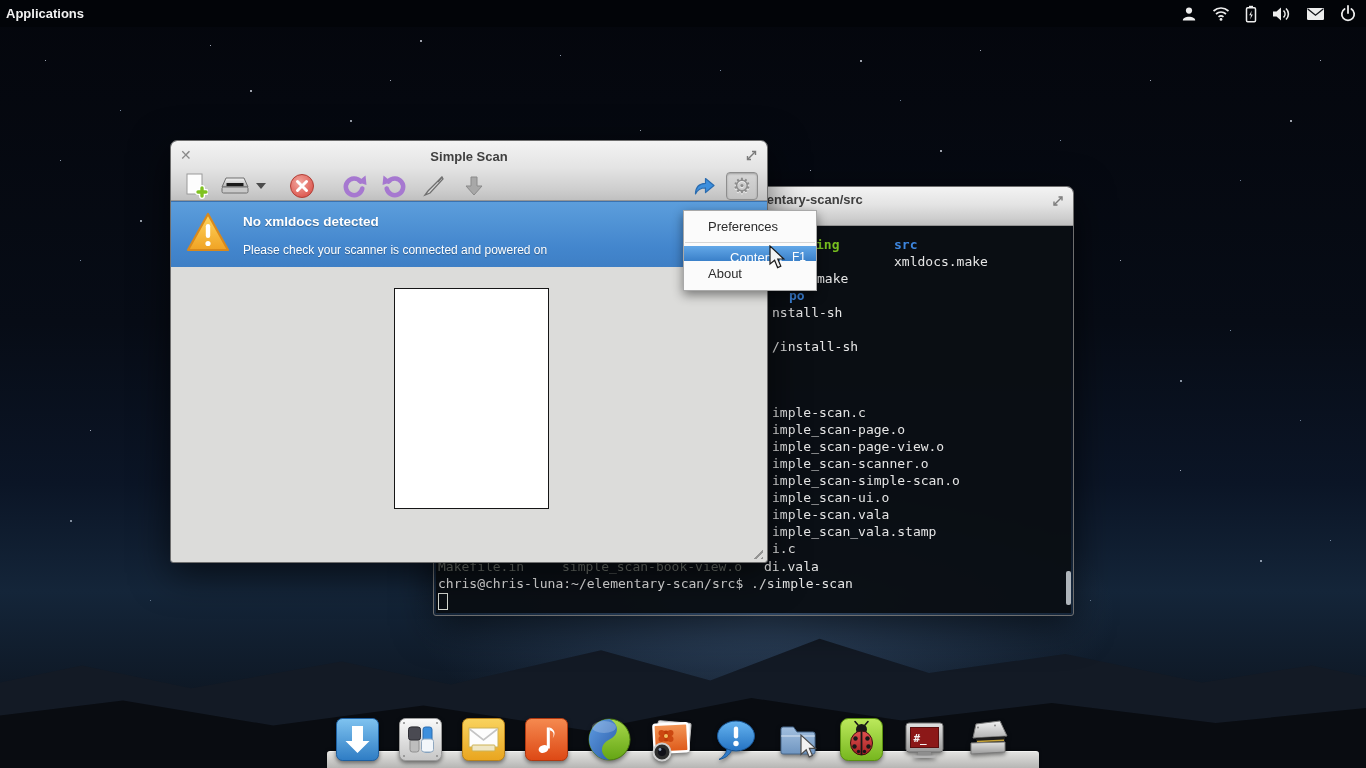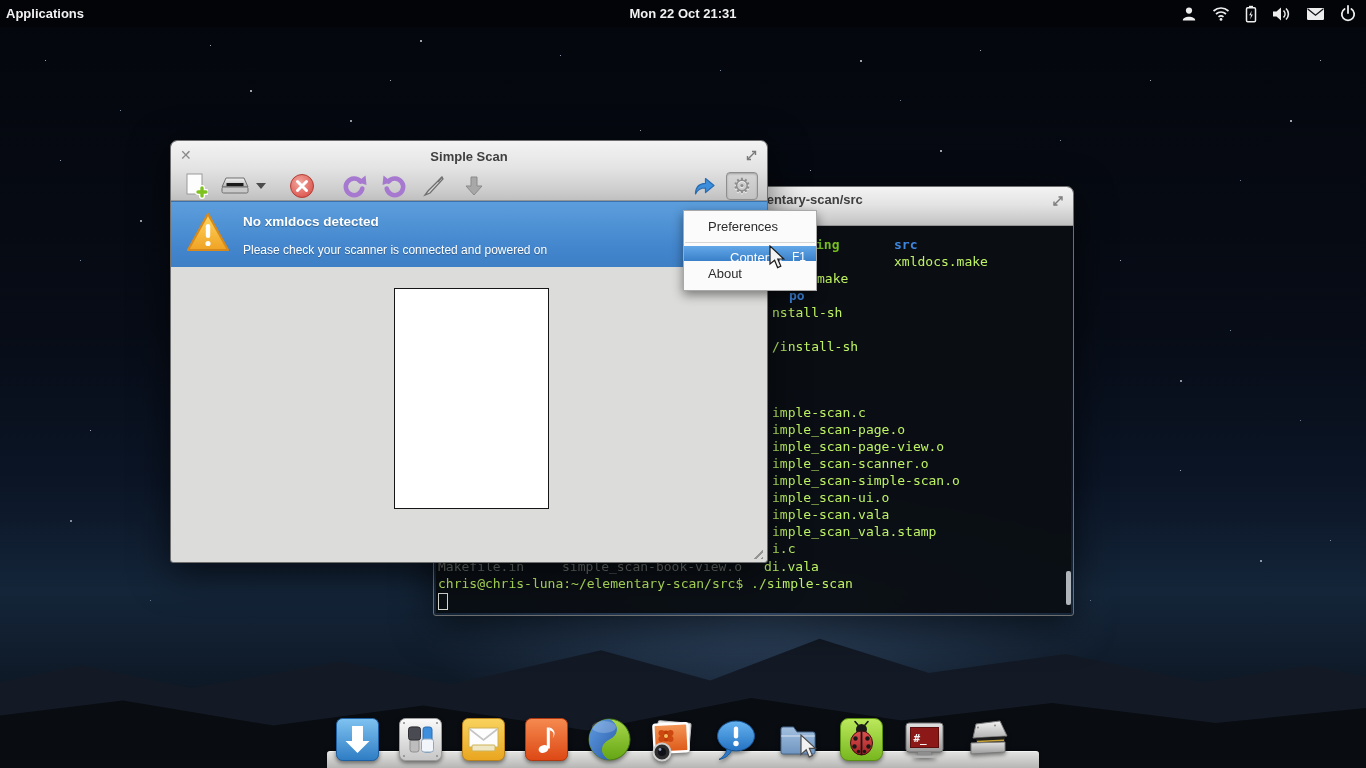--- a/index.html
+++ b/index.html
@@ -45,21 +45,21 @@
   .wtitle { font-weight:bold; font-size:13px; color:#3f3f3f; }
 
   
   .terminal { left:433px; top:186px; width:641px; height:430px; z-index:10; }
   .terminal .win-head { height:39px; }
   .terminal .wtitle { position:absolute; left:178px; top:5px; white-space:nowrap; }
   .term-max { position:absolute; right:9px; top:6px; }
   .term-body { position:absolute; left:2px; right:2px; top:39px; bottom:2px;
     background:rgba(10,14,20,.97); font-family:"DejaVu Sans Mono","Liberation Mono",monospace;
     font-size:13px; }
-  .tfrag { position:absolute; white-space:pre; color:#bef264; }
+  .tfrag { position:absolute; white-space:pre; color:#e5e5e5; }
   .tfrag.green { color:#77bf1f; font-weight:bold; }
   .tfrag.blue  { color:#3d85dd; font-weight:bold;text-align:right; }
   .tfrag.dim   { color:#6e736d; }
   .term-cursor { position:absolute; left:2px; top:367px; width:10px; height:17px; border:1px solid #d8dcd4; }
   .term-scroll { position:absolute; right:0; top:345px; width:5px; height:34px; background:#ccd2d8; border-radius:2px; opacity:.85; }
 
   
   .scan { left:170px; top:140px; width:598px; height:423px; z-index:20; }
   .scan .win-head { height:60px; }
   .scan .titlebar { height:30px; position:relative; display:flex; align-items:center; justify-content:center; }
@@ -324,21 +324,20 @@
 </div>
 
 <div class="cursor">
   <svg width="18" height="26" viewBox="0 0 18 26">
     <polygon points="1,1 1,19 5.6,15.2 8.6,22.6 11.8,21.2 8.8,14 14.8,14" fill="#f4f4f4" stroke="#1a1a1a" stroke-width="1.2"></polygon>
   </svg>
 </div>
 
 <div class="panel">
   <span class="apps">Applications</span>
-  <span class="clock">Mon 22 Oct 21:31</span>
   <span class="tray">
     <svg width="16" height="16" viewBox="0 0 16 16">
         <circle cx="8" cy="4.6" r="3.1" fill="#ededed"></circle>
         <path d="M1.8 14.5 C1.8 9.6 14.2 9.6 14.2 14.5 Z" fill="#ededed"></path>
       </svg>
     <svg width="18" height="15" viewBox="0 0 18 15">
         <path d="M1.5 5 C6 1 12 1 16.5 5" fill="none" stroke="#ededed" stroke-width="1.7"></path>
         <path d="M4 8 C7 5.4 11 5.4 14 8" fill="none" stroke="#ededed" stroke-width="1.7"></path>
         <path d="M6.5 10.8 C8 9.6 10 9.6 11.5 10.8" fill="none" stroke="#ededed" stroke-width="1.7"></path>
         <circle cx="9" cy="13.4" r="1.4" fill="#ededed"></circle>

